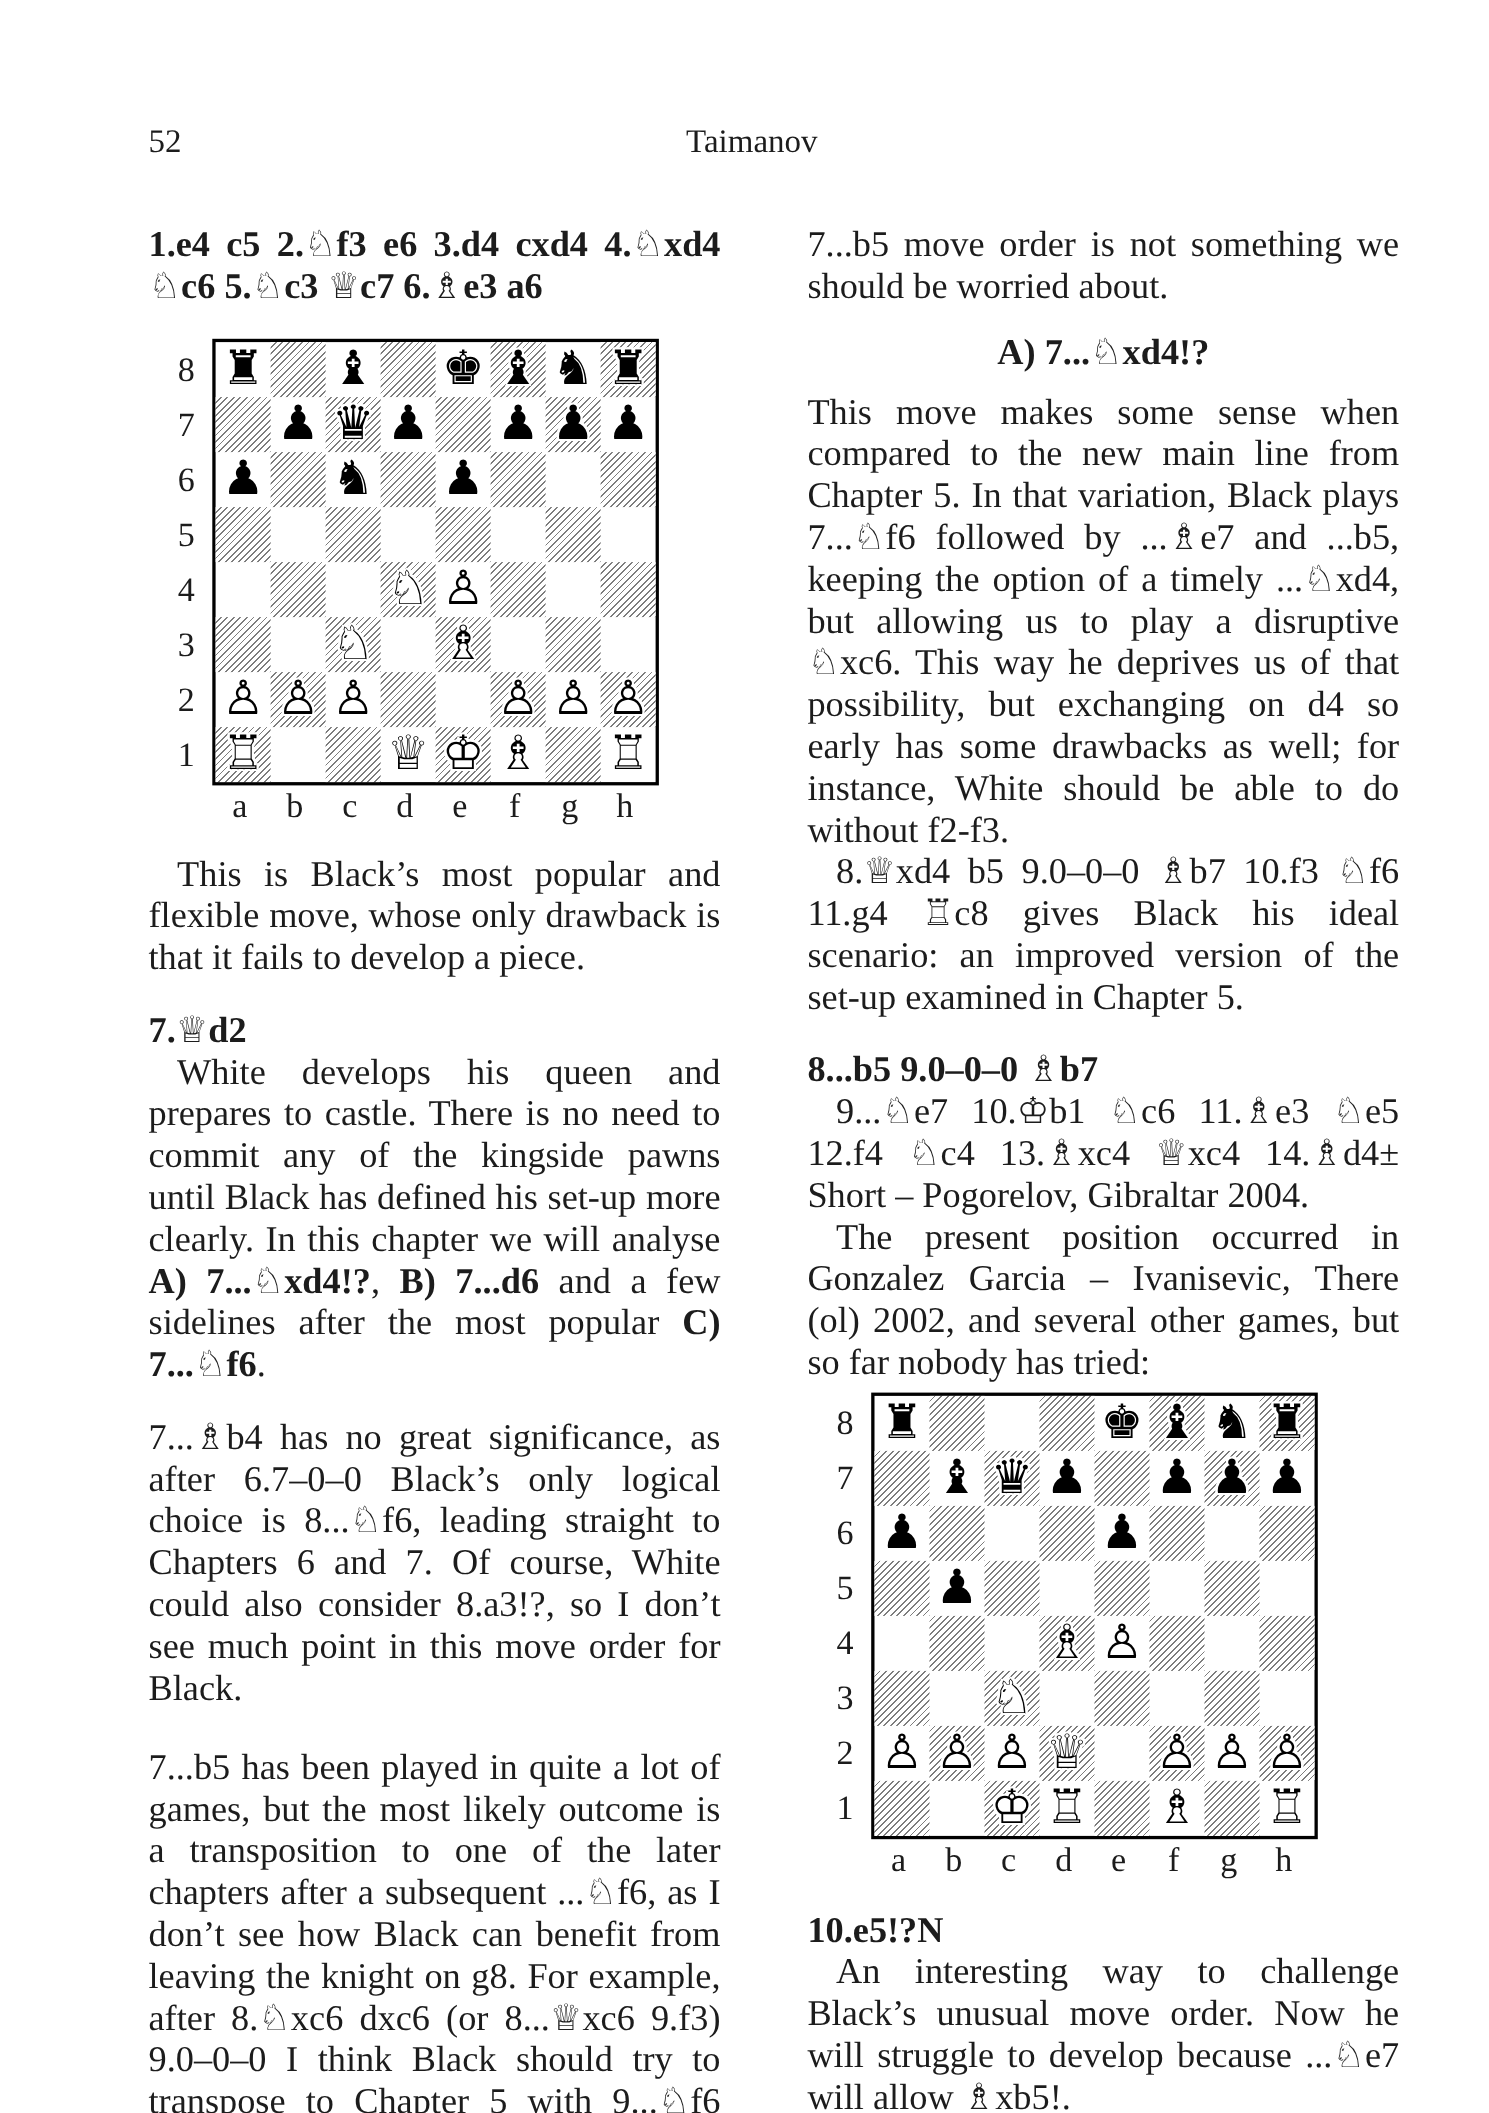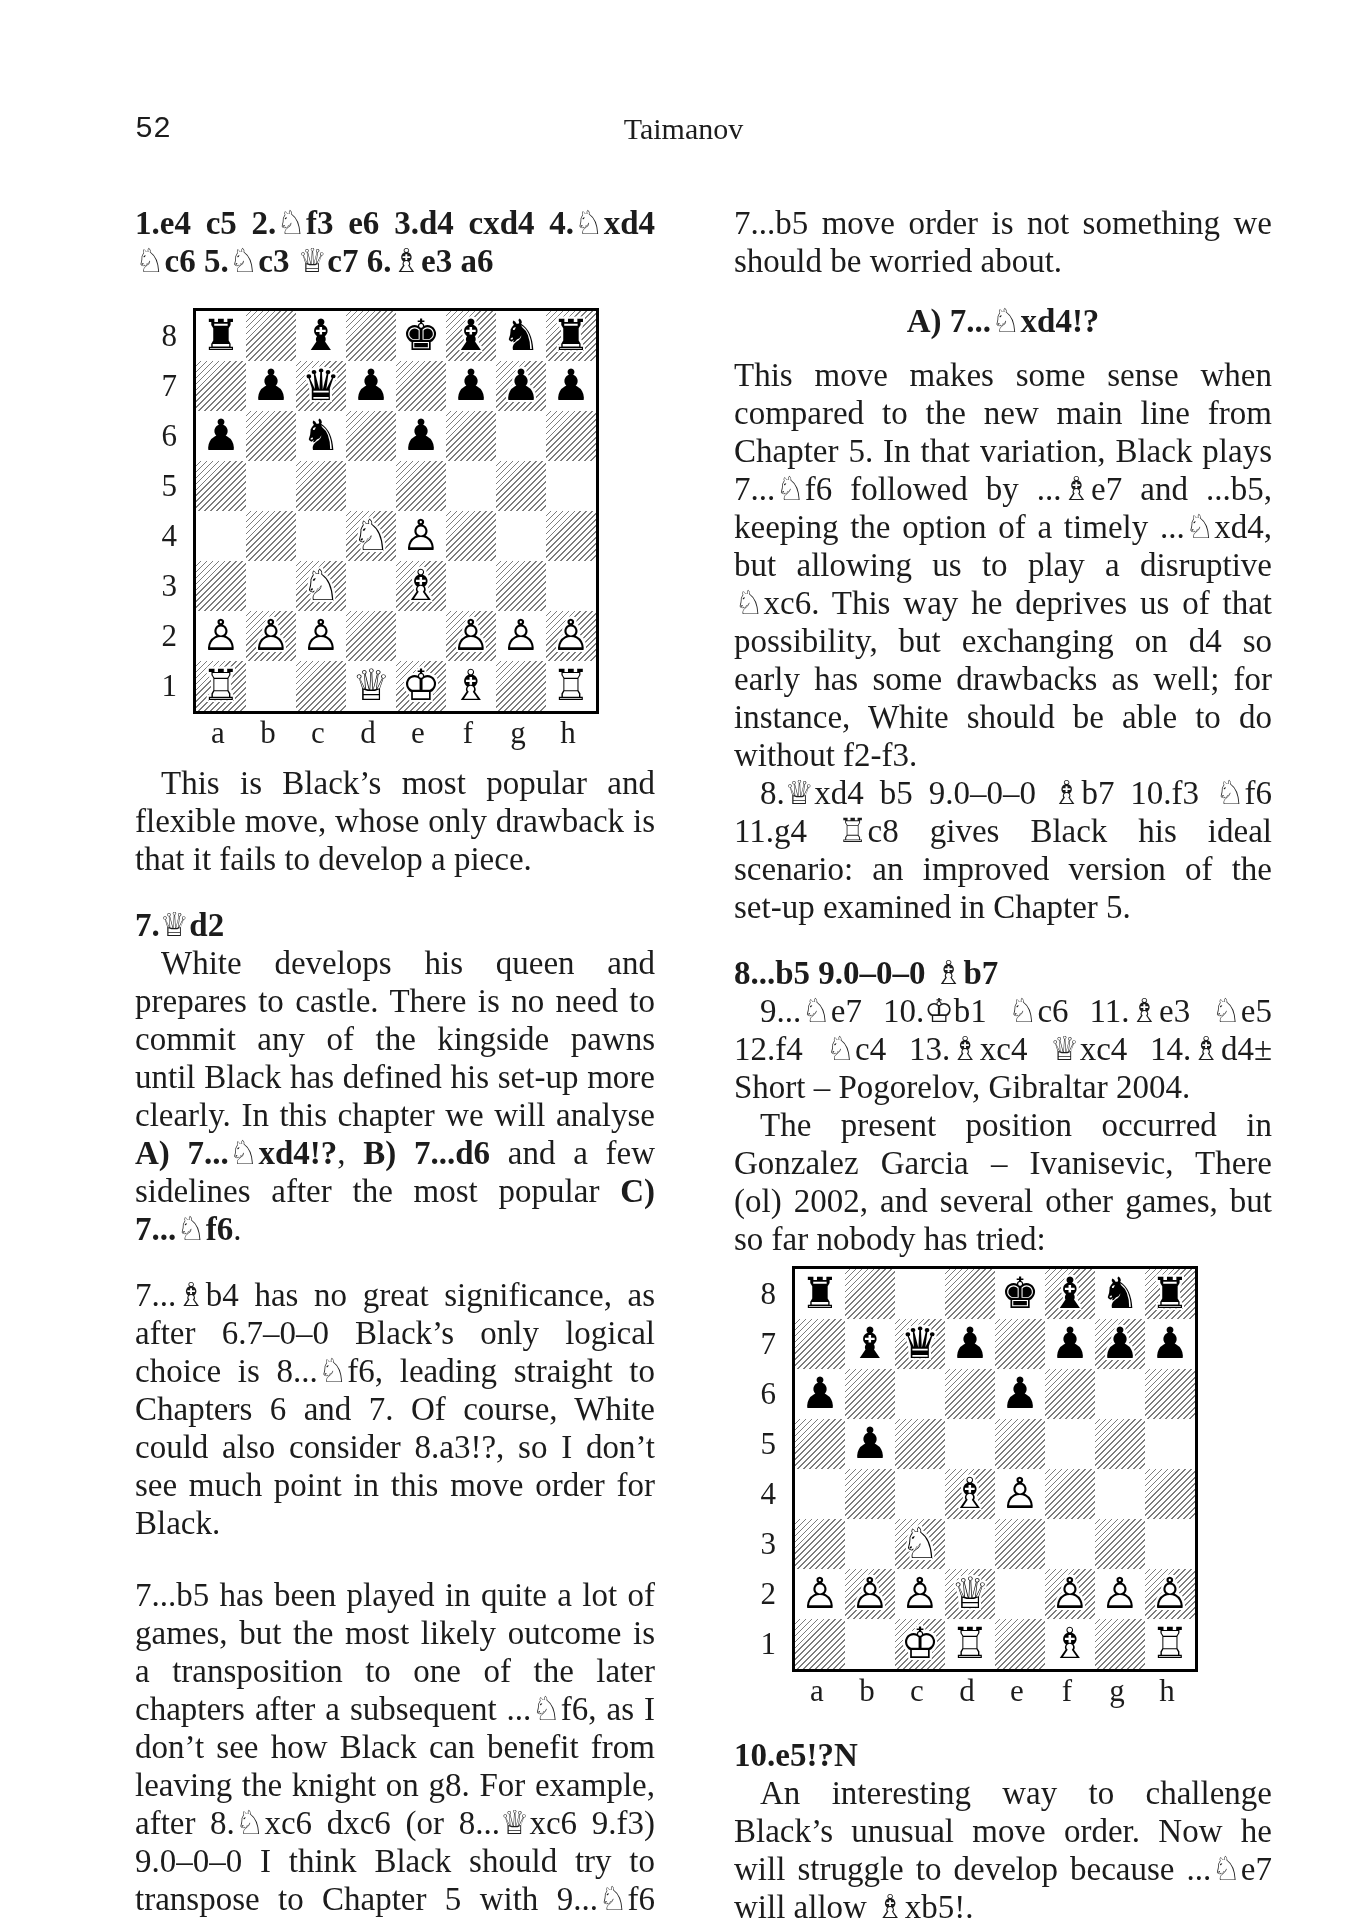--- a/index.html
+++ b/index.html
@@ -16,36 +16,36 @@
   .page, .page * { font-family: "Liberation Serif", "DejaVu Sans", serif; }
 
   .running-head {
     position: absolute;
     left: 135px;
     width: 1097px;
     top: 112px;
     height: 40px;
     font-size: 30px;
   }
-  .page-number { position: absolute; left: 0; top: 0; font-family: Liberation Mono, monospace; }
+  .page-number { position: absolute; left: 0; top: 0; }
   .running-title { position: absolute; left: 0; right: 0; top: 0; text-align: center; }
 
   .col { position: absolute; top: 0; padding-top: 204px; }
   .col-left  { left: 135px; width: 520px; }
   .col-right { left: 694px; width: 538px; margin-left: 40px; }
 
   p, h2, h3 {
     margin: 0;
     font-size: 33px;
     line-height: 38px;
     text-align: justify;
   }
   .bold, h2, h3 { font-weight: bold; }
   .indent { text-indent: 26px; }
-  .gap-sm { margin-top: 14px; }
+  .gap-sm { margin-top: 26px; }
   .gap-md { margin-top: 28px; }
   .gap-lg { margin-top: 34px; }
   .section-heading { text-align: center; margin-top: 22px; }
   .para-after-heading { margin-top: 16px; }
 
   
   .diagram {
     display: grid;
     grid-template-columns: 58px 406px;
     grid-template-rows: 406px 36px;

